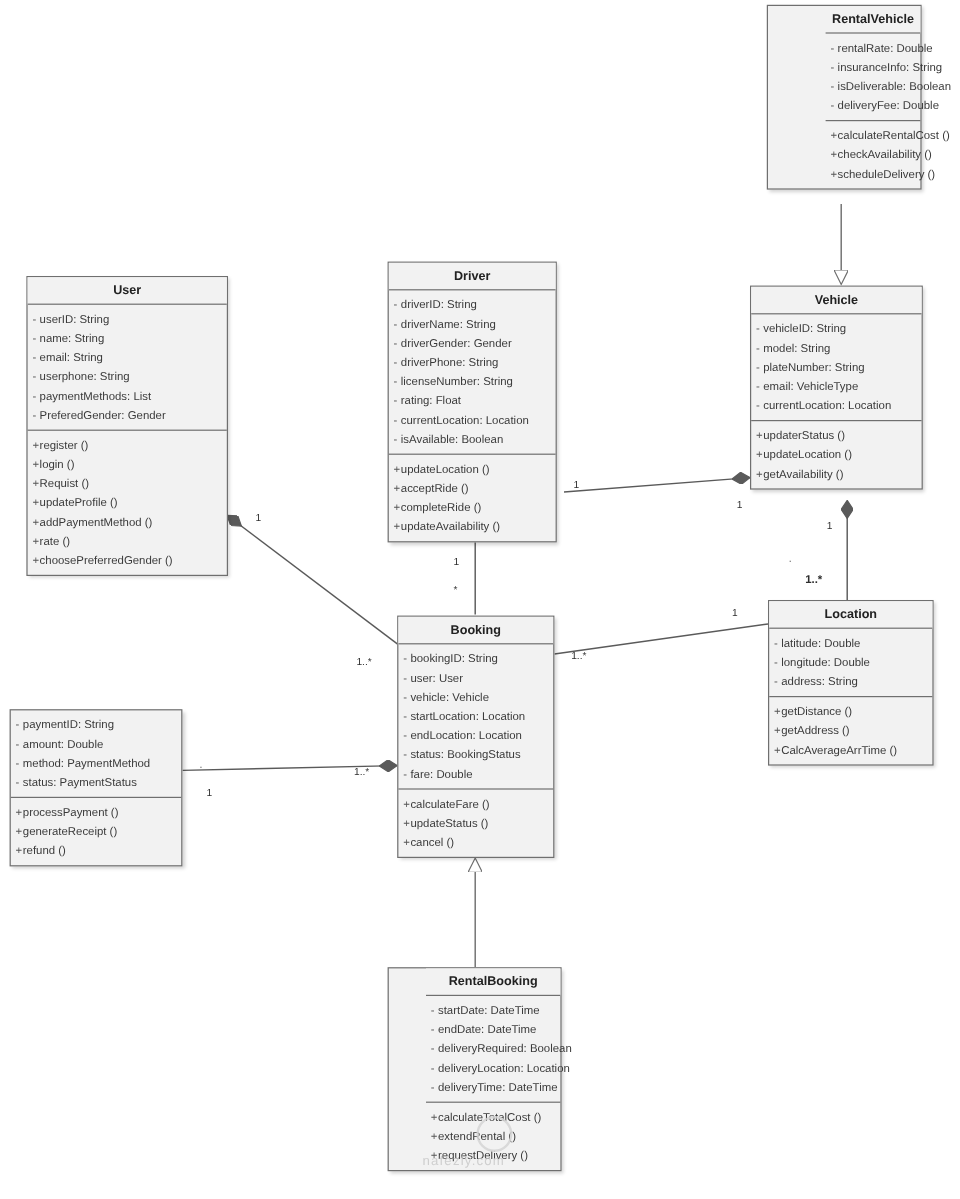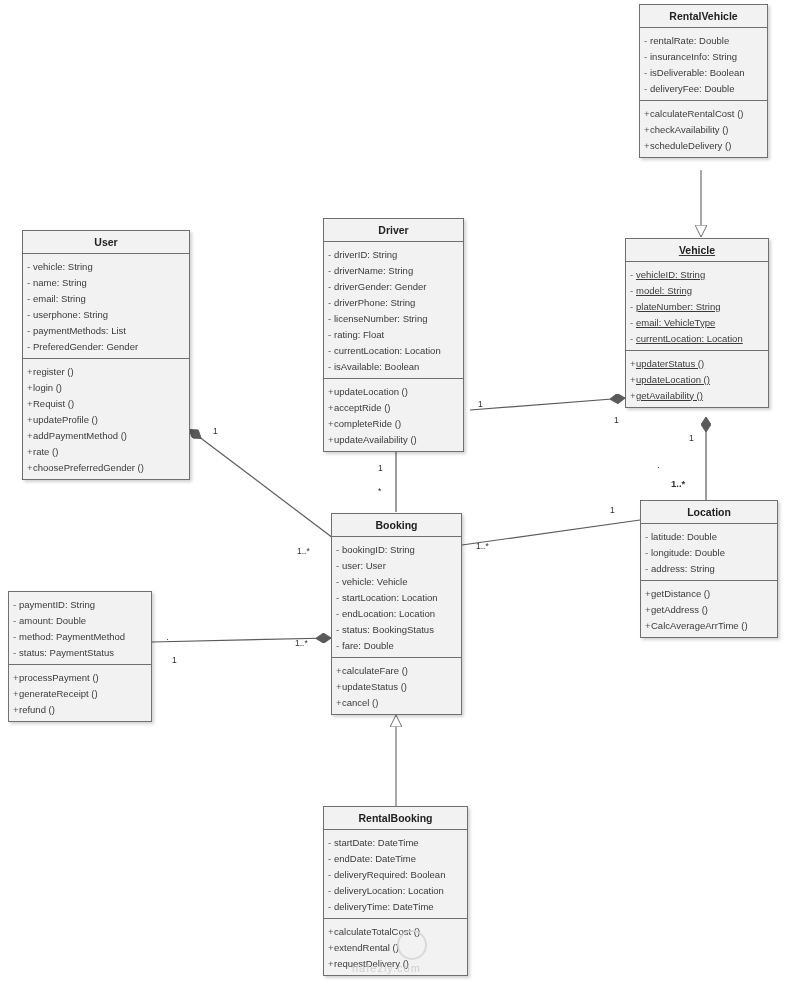--- a/index.html
+++ b/index.html
@@ -121,39 +121,39 @@
 
     <path d="M462,545 L640,520" stroke="#5a5a5a" stroke-width="1.2" fill="none"></path>
 
     <path d="M706,418 L706,500" stroke="#5a5a5a" stroke-width="1.2" fill="none" marker-start="url(#filledDiamond2)"></path>
 
     <path d="M152,642 L331,638" stroke="#5a5a5a" stroke-width="1.2" fill="none" marker-end="url(#filledDiamond)"></path>
 
     <path d="M470,420 L645,545" stroke="#5a5a5a" stroke-width="0" fill="none"></path>
   </svg>
 
-  <div class="uml-class" style="left:639px; top:4px; width:129px;">
+  <div class="uml-class" style="left:639px; top:4px; width:129px;padding-left:48px;">
     <div class="uml-title">RentalVehicle</div>
     <div class="uml-section attrs">
       <div class="uml-row">rentalRate: Double</div>
       <div class="uml-row">insuranceInfo: String</div>
       <div class="uml-row">isDeliverable: Boolean</div>
       <div class="uml-row">deliveryFee: Double</div>
     </div>
     <div class="uml-section ops">
       <div class="uml-row">calculateRentalCost ()</div>
       <div class="uml-row">checkAvailability ()</div>
       <div class="uml-row">scheduleDelivery ()</div>
     </div>
   </div>
 
   <div class="uml-class" style="left:22px; top:230px; width:168px;">
     <div class="uml-title">User</div>
     <div class="uml-section attrs">
-      <div class="uml-row">vehicle: String</div>
+      <div class="uml-row">userID: String</div>
       <div class="uml-row">name: String</div>
       <div class="uml-row">email: String</div>
       <div class="uml-row">userphone: String</div>
       <div class="uml-row">paymentMethods: List</div>
       <div class="uml-row">PreferedGender: Gender</div>
     </div>
     <div class="uml-section ops">
       <div class="uml-row">register ()</div>
       <div class="uml-row">login ()</div>
       <div class="uml-row">Requist ()</div>
@@ -177,21 +177,21 @@
       <div class="uml-row">isAvailable: Boolean</div>
     </div>
     <div class="uml-section ops">
       <div class="uml-row">updateLocation ()</div>
       <div class="uml-row">acceptRide ()</div>
       <div class="uml-row">completeRide ()</div>
       <div class="uml-row">updateAvailability ()</div>
     </div>
   </div>
 
-  <div class="uml-class" style="left:625px; top:238px; width:144px;text-decoration:underline;">
+  <div class="uml-class" style="left:625px; top:238px; width:144px;">
     <div class="uml-title">Vehicle</div>
     <div class="uml-section attrs">
       <div class="uml-row">vehicleID: String</div>
       <div class="uml-row">model: String</div>
       <div class="uml-row">plateNumber: String</div>
       <div class="uml-row">email: VehicleType</div>
       <div class="uml-row">currentLocation: Location</div>
     </div>
     <div class="uml-section ops">
       <div class="uml-row">updaterStatus ()</div>
@@ -239,21 +239,21 @@
       <div class="uml-row">method: PaymentMethod</div>
       <div class="uml-row">status: PaymentStatus</div>
     </div>
     <div class="uml-section ops">
       <div class="uml-row">processPayment ()</div>
       <div class="uml-row">generateReceipt ()</div>
       <div class="uml-row">refund ()</div>
     </div>
   </div>
 
-  <div class="uml-class" style="left:323px; top:806px; width:145px;">
+  <div class="uml-class" style="left:323px; top:806px; width:145px;padding-left:31px;">
     <div class="uml-title">RentalBooking</div>
     <div class="uml-section attrs">
       <div class="uml-row">startDate: DateTime</div>
       <div class="uml-row">endDate: DateTime</div>
       <div class="uml-row">deliveryRequired: Boolean</div>
       <div class="uml-row">deliveryLocation: Location</div>
       <div class="uml-row">deliveryTime: DateTime</div>
     </div>
     <div class="uml-section ops">
       <div class="uml-row">calculateTotalCost ()</div>

